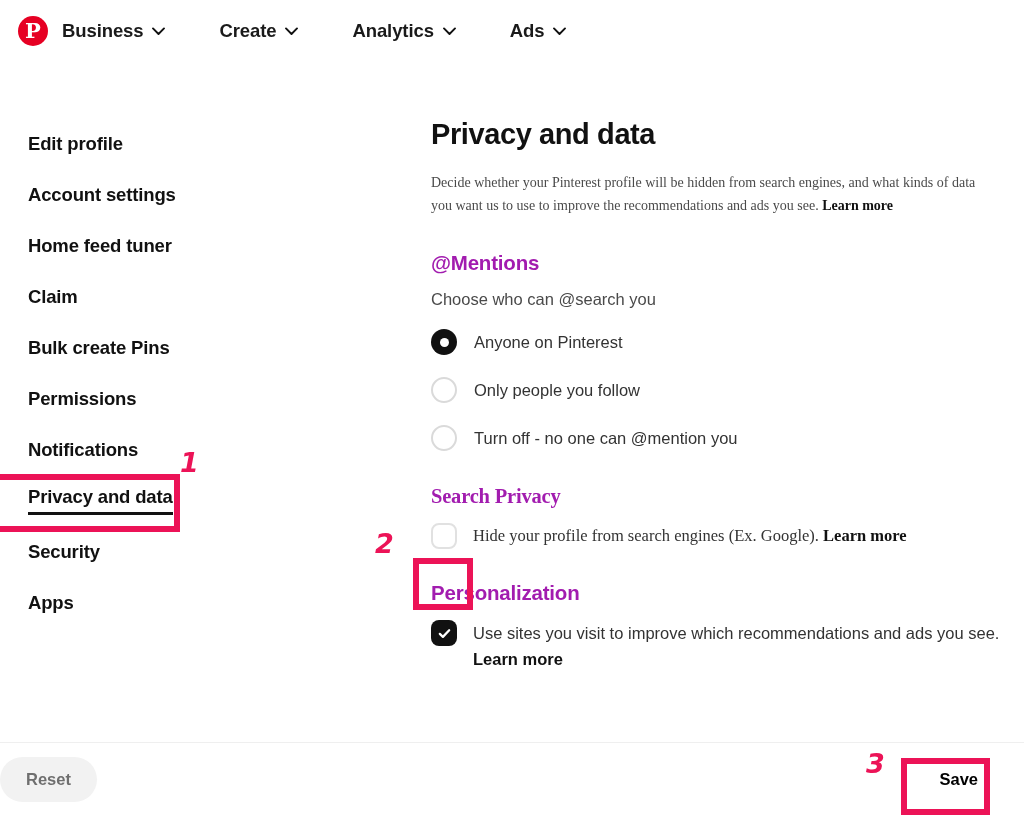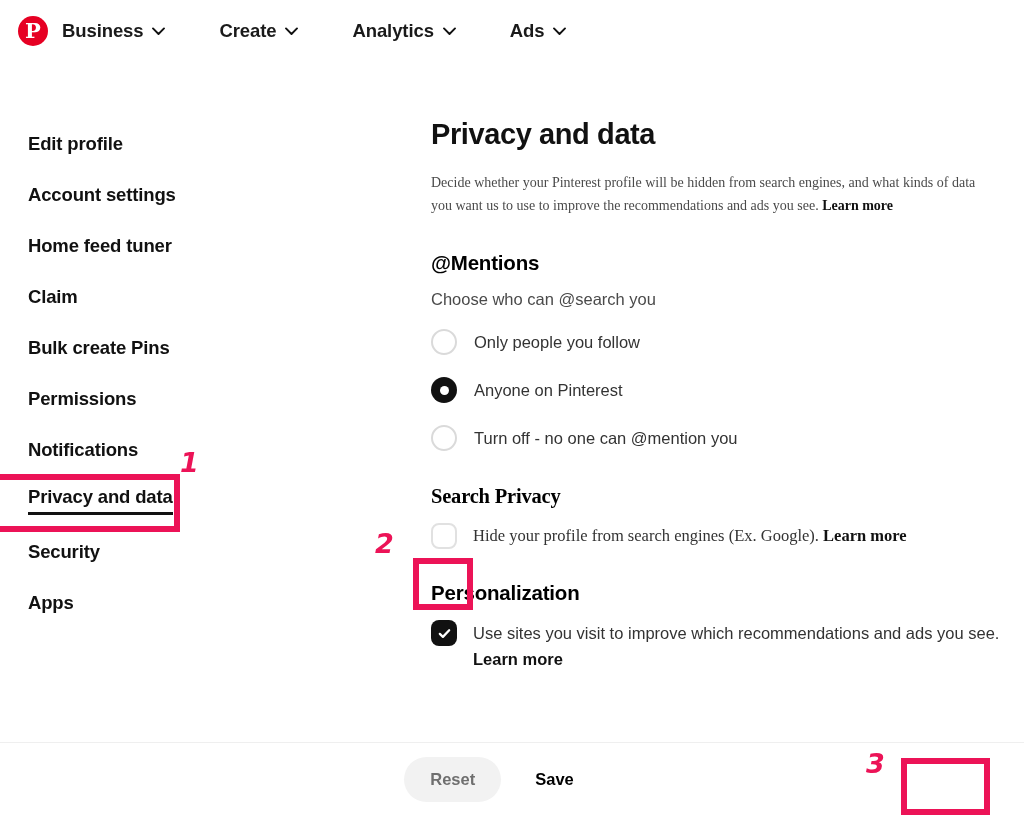--- a/index.html
+++ b/index.html
@@ -114,21 +114,21 @@
     font-family: Liberation Serif, serif;
   }
   .lrn {
     font-weight: bold;
     color: #111111;
     cursor: pointer;
   }
   .sec-title {
     font-size: 20.5px;
     font-weight: bold;
-    color: #000000;
+    color: #a21caf;
     letter-spacing: -0.2px;
     margin: 4px 0 15px 0;
   }
   .sec-sub {
     font-size: 16.5px;
     color: #4a4a4a;
     margin: 0 0 20px 0;
   }
 
   
@@ -198,21 +198,21 @@
 
   
   .footer {
     position: absolute;
     left: 0; top: 742px;
     width: 1024px; height: 74px;
     background: #ffffff;
     border-top: 1px solid #efefef;
     display: flex;
     align-items: center;
-    justify-content: center;
+    justify-content: space-between;
     padding-right: 24px;
     gap: 12px;
   }
   .btn {
     border: none;
     font-family: "Liberation Sans", sans-serif;
     font-size: 16.5px;
     font-weight: bold;
     cursor: pointer;
   }
@@ -348,28 +348,28 @@
     <p class="page-desc">
       <span>Decide whether your Pinterest profile will be hidden from search engines, and what kinds of data you want us to use to improve the recommendations and ads you see.</span>
       <span class="lrn">Learn more</span>
     </p>
 
     <section class="blk-mentions">
       <h2 class="sec-title">@Mentions</h2>
       <p class="sec-sub">Choose who can @search you</p>
 
       <div class="radio-row">
-        <span class="radio"></span>
-        <span class="radio-label">Only people you follow</span>
-      </div>
-      <div class="radio-row">
         <span class="radio on">
             <i></i>
           </span>
         <span class="radio-label">Anyone on Pinterest</span>
+      </div>
+      <div class="radio-row">
+        <span class="radio"></span>
+        <span class="radio-label">Only people you follow</span>
       </div>
       <div class="radio-row">
         <span class="radio"></span>
         <span class="radio-label">Turn off - no one can @mention you</span>
       </div>
     </section>
 
     <section class="blk-search">
       <h2 class="sec-title">Search Privacy</h2>
       <div class="check-row">

